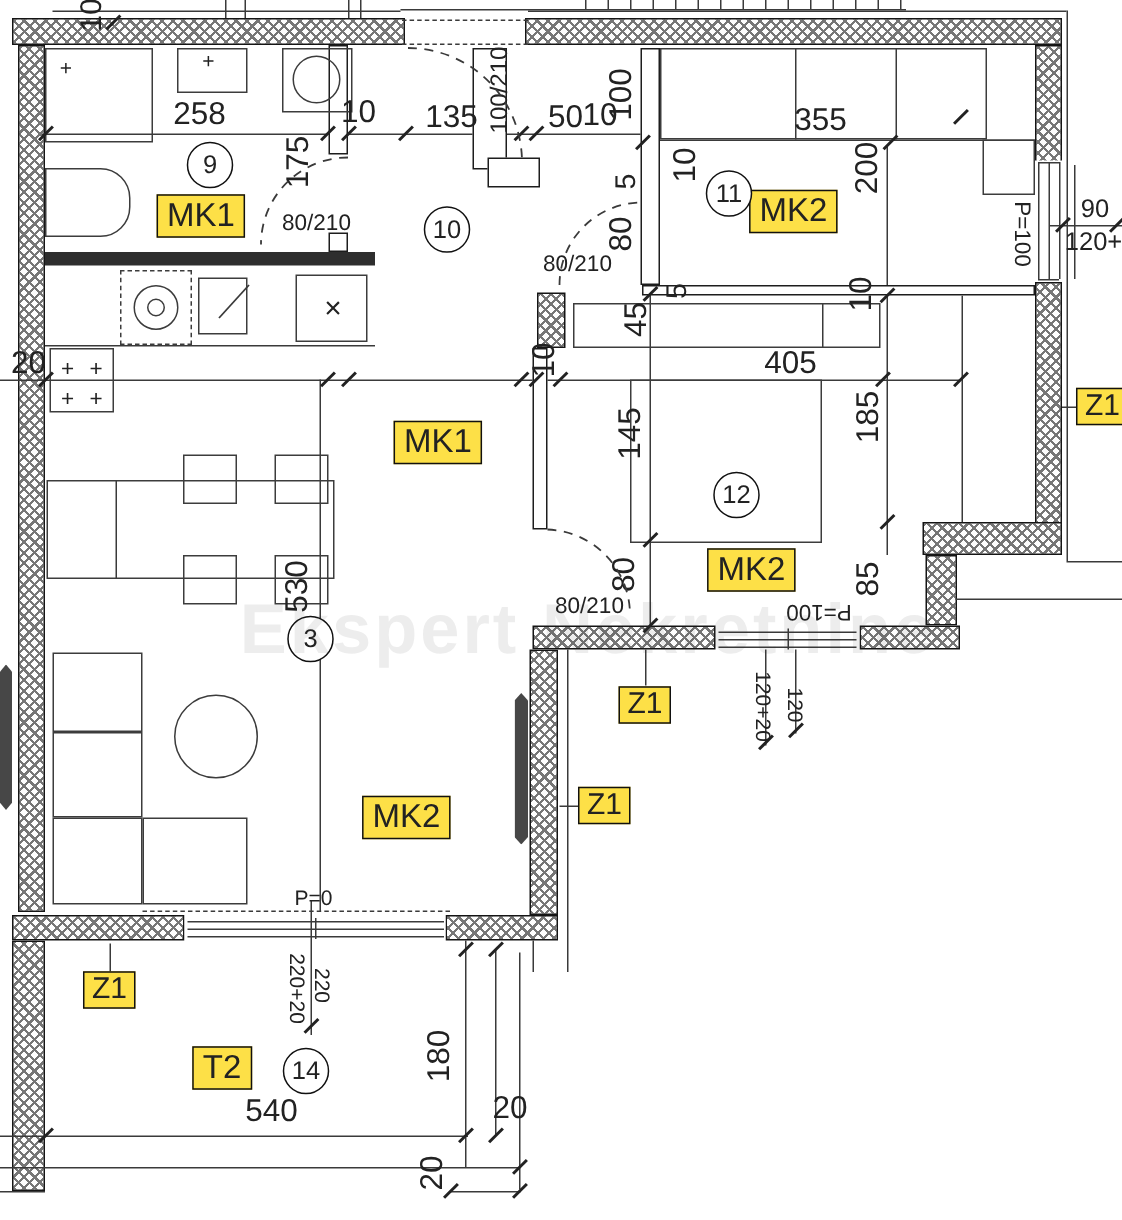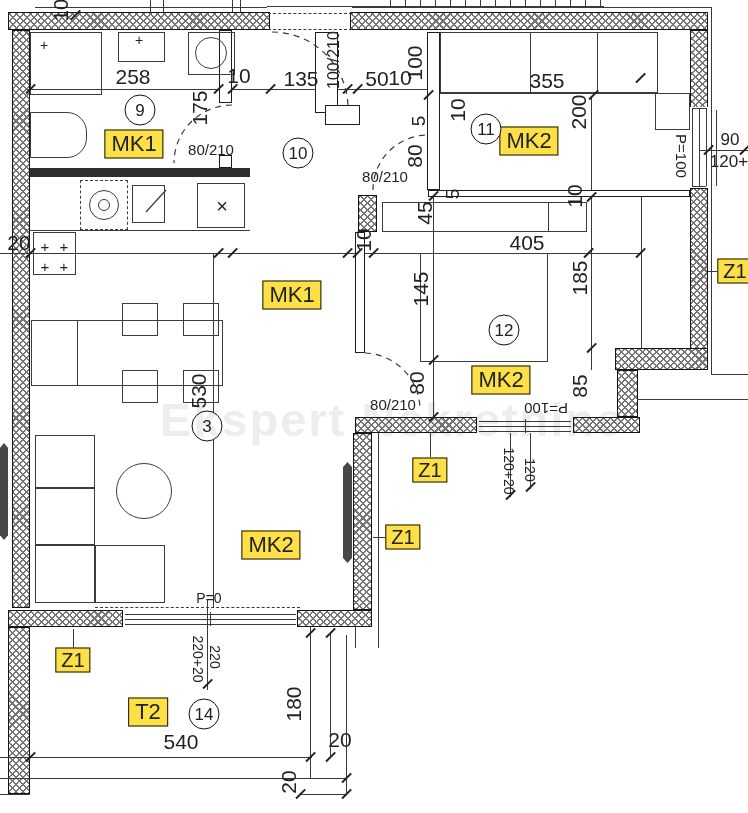--- a/index.html
+++ b/index.html
@@ -249,21 +249,21 @@
     <div class="box" style="left: 501px; top: 380px;">MK2</div>
     <div class="box" style="left: 271px; top: 545px;">MK2</div>
     <div class="box" style="left: 148px; top: 712px;">T2</div>
     <div class="box small" style="left: 73px; top: 660px;">Z1</div>
     <div class="box small" style="left: 430px; top: 470px;">Z1</div>
     <div class="box small" style="left: 403px; top: 537px;">Z1</div>
     <div class="box small" style="left: 735px; top: 271px;">Z1</div>
     <div class="circ" style="left: 140px; top: 110px;">9</div>
     <div class="circ" style="left: 298px; top: 153px;">10</div>
     <div class="circ" style="left: 486px; top: 129px;">11</div>
-    <div class="circ" style="left: 504px; top: 330px;">12</div>
+    <div class="circ" style="left: 491px; top: 330px;">12</div>
     <div class="circ" style="left: 207px; top: 426px;">3</div>
     <div class="circ" style="left: 204px; top: 714px;">14</div>
     <svg class="ov" width="748" height="813">
       <path d="M272,32 A76,76 0 0 1 348,108" fill="none" stroke="#3a3a3a" stroke-width="1.2" stroke-dasharray="6 5"></path>
       <path d="M232,105 A58,58 0 0 0 174,163" fill="none" stroke="#3a3a3a" stroke-width="1.2" stroke-dasharray="6 5"></path>
       <path d="M373,190 A55,55 0 0 1 428,135" fill="none" stroke="#3a3a3a" stroke-width="1.2" stroke-dasharray="6 5"></path>
       <path d="M365,353 A57,57 0 0 1 420,410" fill="none" stroke="#3a3a3a" stroke-width="1.2" stroke-dasharray="6 5"></path>
       <path d="M146,212 L166,190" fill="none" stroke="#3a3a3a" stroke-width="1.2"></path>
     </svg>
 

